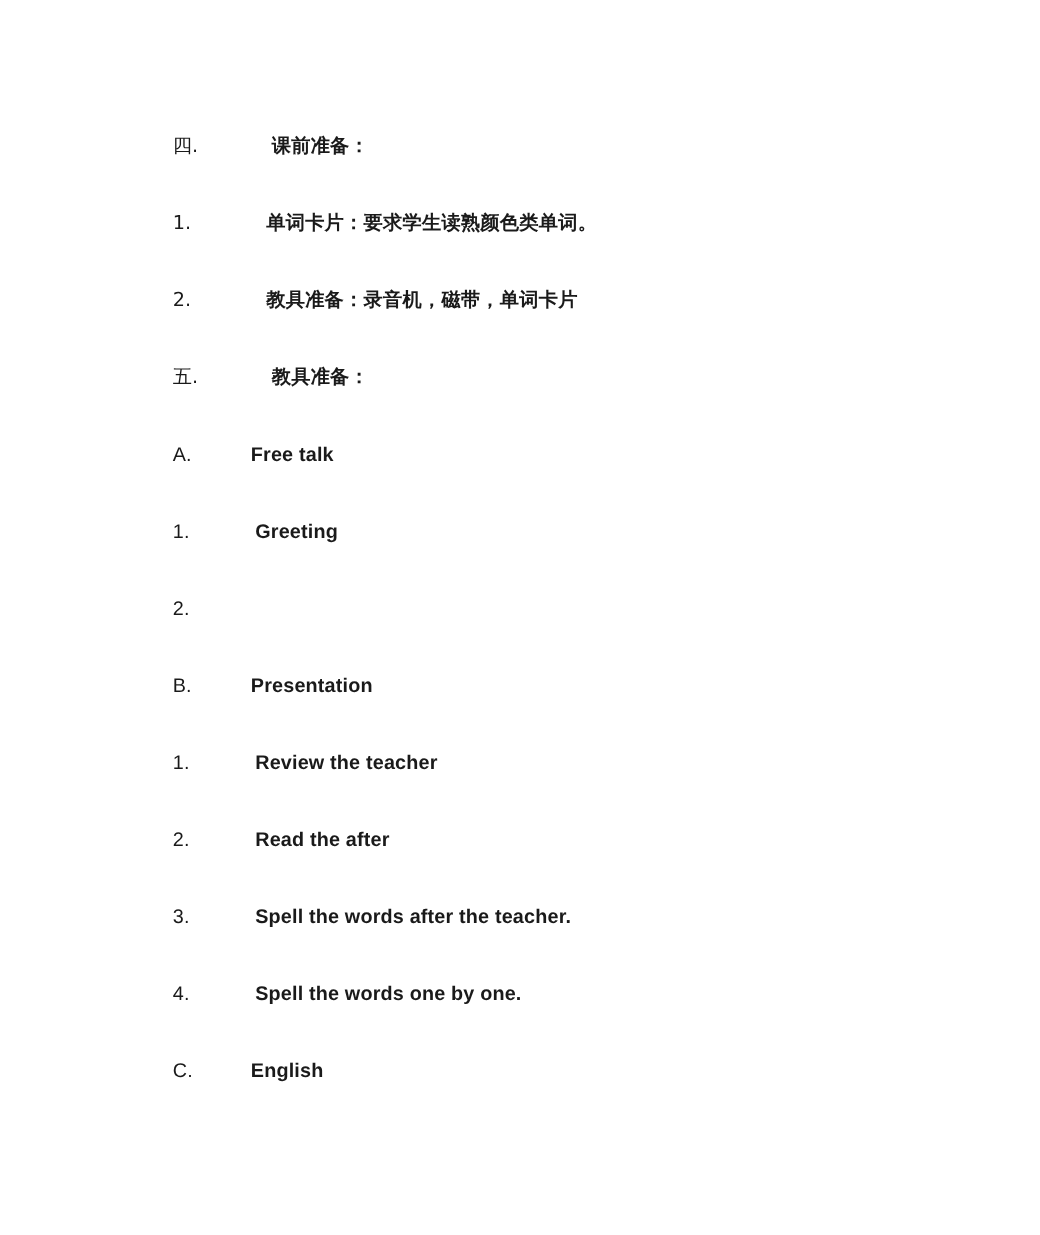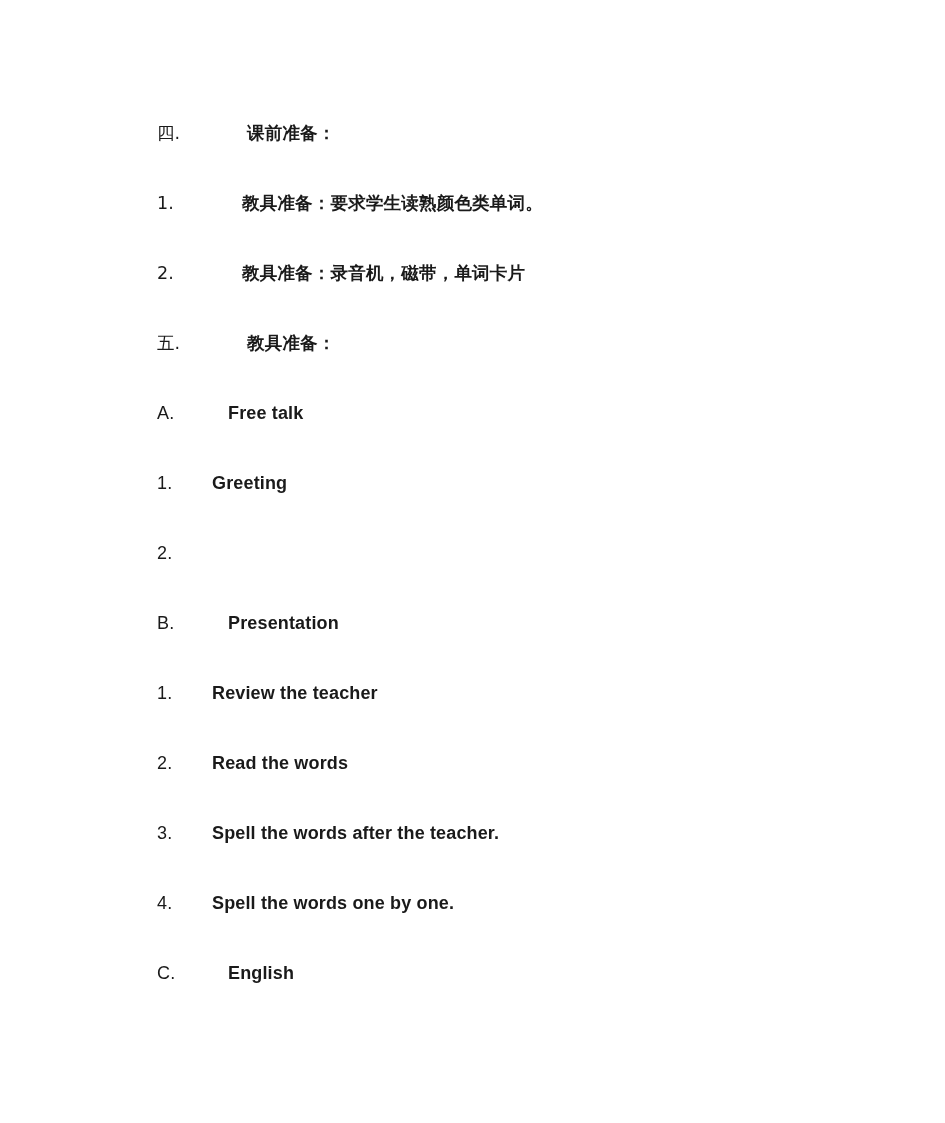--- a/index.html
+++ b/index.html
@@ -55,21 +55,21 @@
     display: inline-block;
     line-height: 70px;
     font-size: 17.5px;
     font-weight: bold;
   }
 
   
   .outline-line.lvl-cn-head  .content { left: 247px; }
   .outline-line.lvl-cn-item  .content { left: 242px; }
   .outline-line.lvl-en-alpha .content { left: 228px; }
-  .outline-line.lvl-en-num   .content { left: 212px; }
+  .outline-line.lvl-en-num   .content { left: 232px; }
 
   
   .cjk .marker,
   .cjk .content {
     font-family: "DejaVu Sans", "Liberation Sans", sans-serif;
     font-size: 17.5px;
   }
   .cjk .content {
     letter-spacing: 0.2px;
   }
@@ -87,21 +87,21 @@
 <div class="page">
   <div class="doc-body">
 
     <div class="outline-line cjk lvl-cn-head">
       <span class="marker">四.</span>
       <span class="content">课前准备：</span>
     </div>
 
     <div class="outline-line cjk lvl-cn-item">
       <span class="marker">1.</span>
-      <span class="content">教具准备：要求学生读熟颜色类单词。</span>
+      <span class="content">单词卡片：要求学生读熟颜色类单词。</span>
     </div>
 
     <div class="outline-line cjk lvl-cn-item">
       <span class="marker">2.</span>
       <span class="content">教具准备：录音机，磁带，单词卡片</span>
     </div>
 
     <div class="outline-line cjk lvl-cn-head">
       <span class="marker">五.</span>
       <span class="content">教具准备：</span>
@@ -126,21 +126,21 @@
       <span class="content">Presentation</span>
     </div>
 
     <div class="outline-line latin lvl-en-num">
       <span class="marker">1.</span>
       <span class="content">Review the teacher</span>
     </div>
 
     <div class="outline-line latin lvl-en-num">
       <span class="marker">2.</span>
-      <span class="content">Read the words</span>
+      <span class="content">Read the after</span>
     </div>
 
     <div class="outline-line latin lvl-en-num">
       <span class="marker">3.</span>
       <span class="content">Spell the words after the teacher.</span>
     </div>
 
     <div class="outline-line latin lvl-en-num">
       <span class="marker">4.</span>
       <span class="content">Spell the words one by one.</span>

